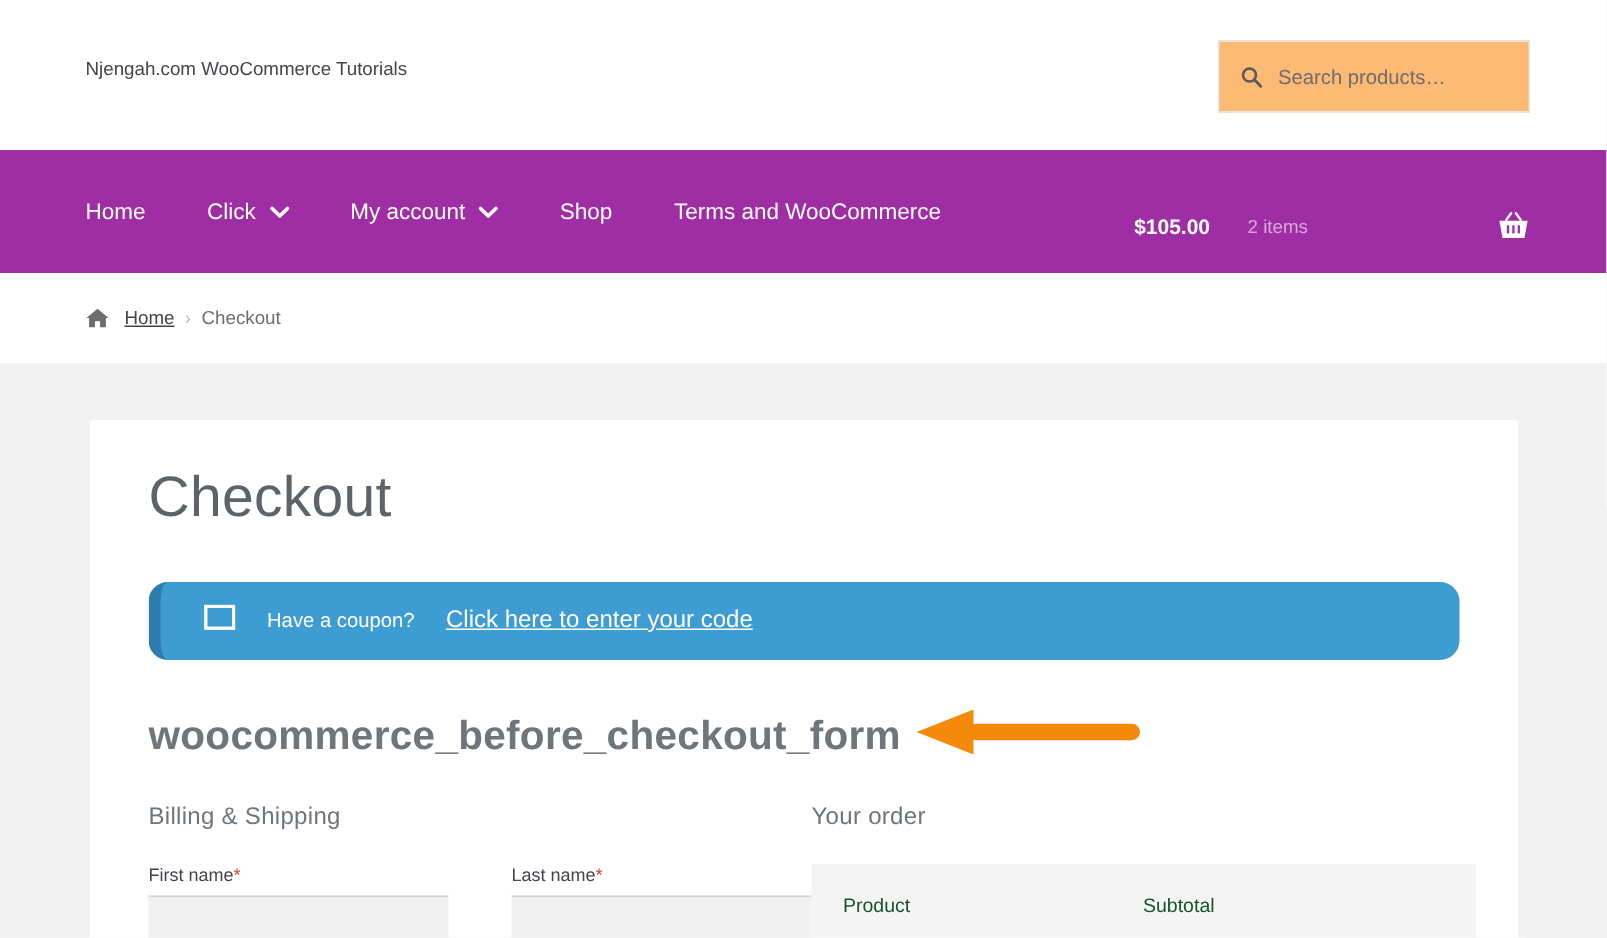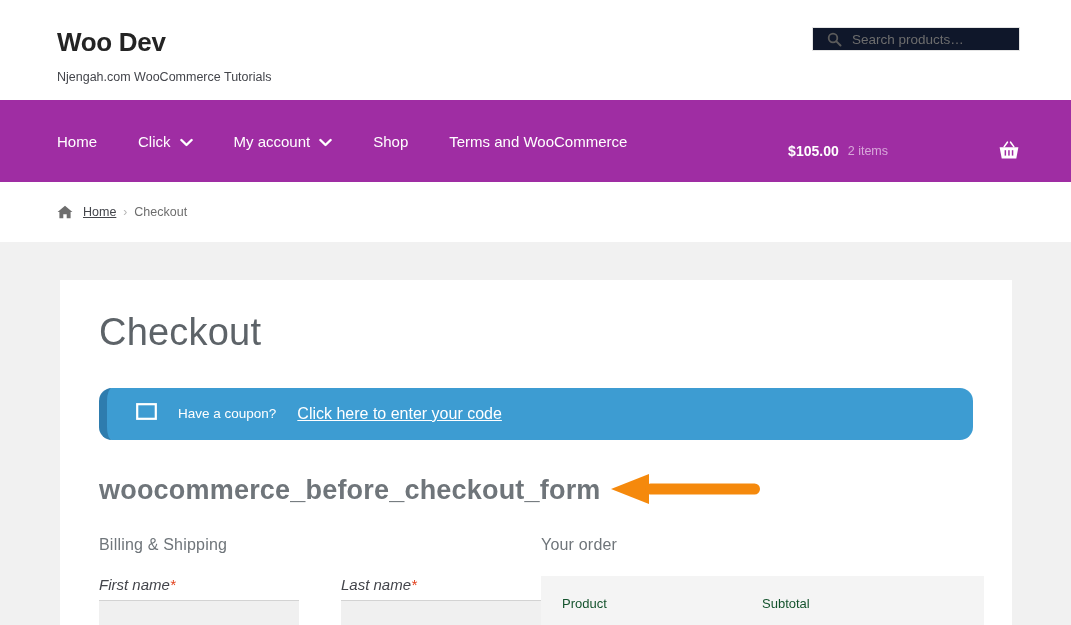--- a/index.html
+++ b/index.html
@@ -43,22 +43,22 @@
     color: #43454b;
     margin-top: 12px;
     font-weight: 400;
   }
 
   .search-box {
     position: absolute;
     right: 51px;
     top: 27px;
     width: 208px;
-    height: 24px;
-    background: #0f172a;
+    height: 48px;
+    background: #fdba74;
     border: 1px solid #e4e4e4;
     display: flex;
     align-items: center;
     padding-left: 14px;
     gap: 10px;
   }
 
   .search-icon svg { display: block; }
 
   .search-input {
@@ -101,21 +101,21 @@
 
   .chev { display: block; }
 
   .cart-area {
     position: absolute;
     right: 51px;
     top: 0;
     height: 102px;
     display: flex;
     align-items: center;
-    gap: 0;
+    gap: 16px;
   }
 
   .cart-amount {
     color: #ffffff;
     font-size: 14px;
     font-weight: bold;
   }
 
   .cart-count {
     color: #d8a8da;
@@ -230,25 +230,24 @@
     color: #6f757a;
     margin-bottom: 22px;
     letter-spacing: 0.2px;
   }
 
   .field-row { display: flex; gap: 42px; }
 
   .field { width: 200px; }
 
   .field-label {
-    font-size: 15px;
+    font-size: 12px;
     color: #43454b;
     display: block;
     margin-bottom: 7px;
-    font-style: italic;
   }
 
   .req { color: #e2401c; }
 
   .field-input {
     width: 200px;
     height: 36px;
     background: #f0f0f0;
     border: none;
     border-top: 1px solid #d3d3d3;
@@ -276,21 +275,20 @@
     color: #14532d;
   }
 
   .order-th.product { width: 200px; }
 </style>
 </head>
 <body>
 
 <header class="site-header">
   <div class="brand">
-    <div class="brand-title">Woo Dev</div>
     <div class="brand-tagline">Njengah.com WooCommerce Tutorials</div>
   </div>
 
   <div class="search-box">
     <span class="search-icon">
       <svg width="15" height="15" viewBox="0 0 16 16">
         <circle cx="6.4" cy="6.4" r="4.6" fill="none" stroke="#5b5b5b" stroke-width="1.9"></circle>
         <line x1="10" y1="10" x2="14.4" y2="14.4" stroke="#5b5b5b" stroke-width="2.1" stroke-linecap="round"></line>
       </svg>
     </span>

